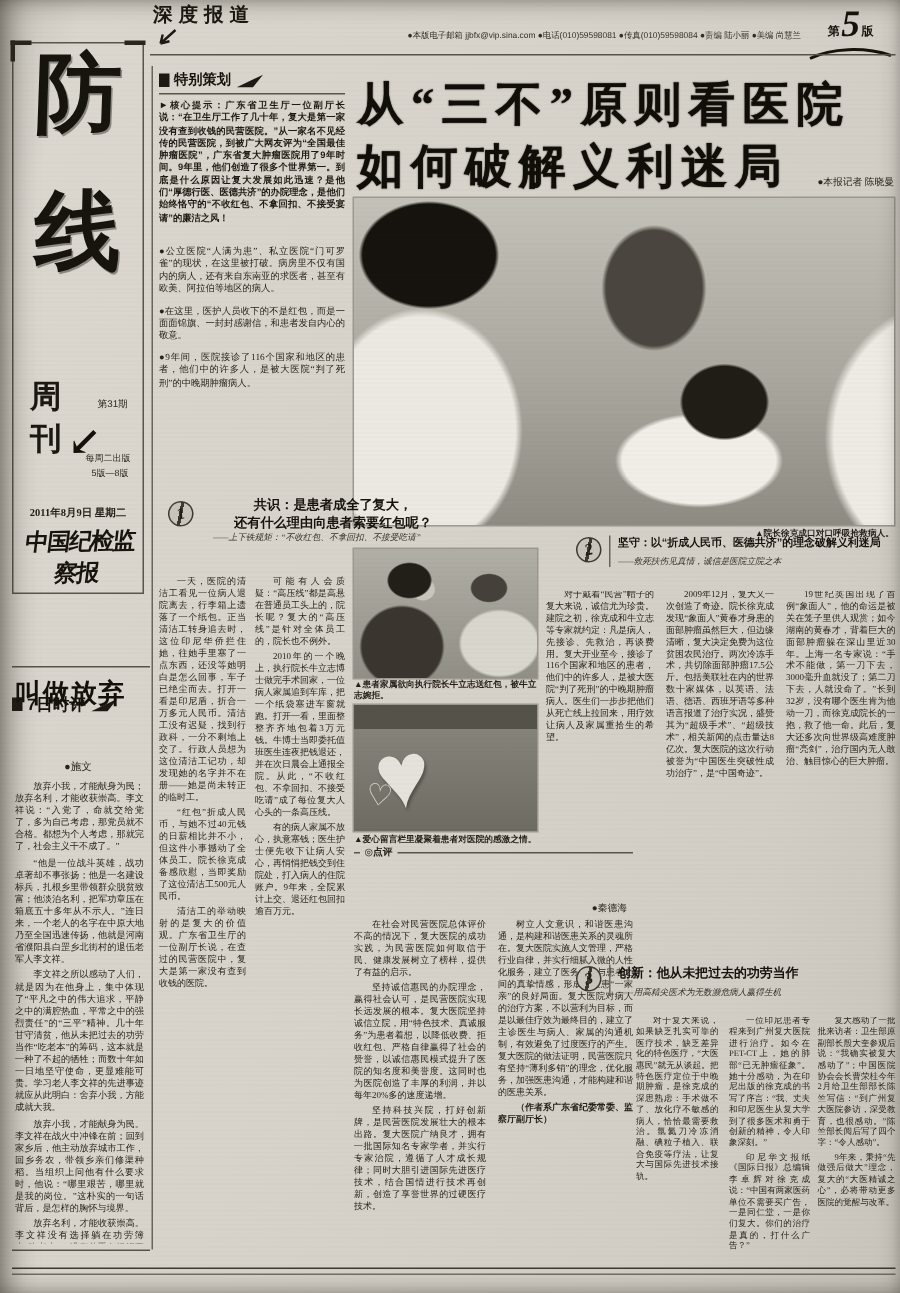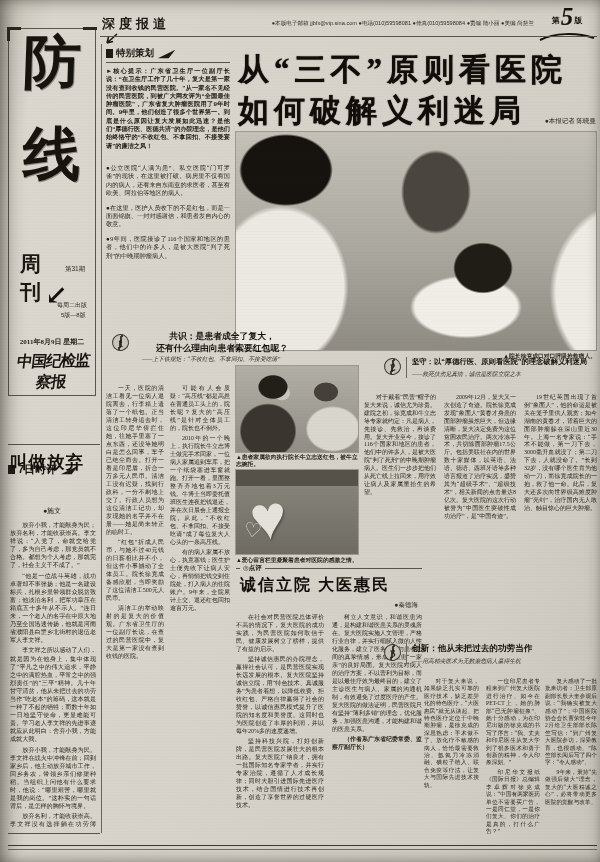--- a/index.html
+++ b/index.html
@@ -11,21 +11,21 @@
   .paper::before { content:""; position:absolute; inset:0; z-index:9; pointer-events:none;
     box-shadow: inset 16px 0 20px -12px rgba(40,35,28,.6), inset -10px 0 16px -12px rgba(40,35,28,.4),
                 inset 0 12px 16px -12px rgba(40,35,28,.4), inset 0 -12px 16px -12px rgba(40,35,28,.35); }
   .noise { position:absolute; inset:0; z-index:8; pointer-events:none; opacity:.5;
     background:repeating-linear-gradient(0deg, rgba(70,60,45,.03) 0 1px, transparent 1px 3px); }
   .abs { position:absolute; }
   .hr { position:absolute; background:#59544a; height:1px; }
   .vr { position:absolute; background:#6a655b; width:1px; }
 
   
-  .deep { left:102px; top:15px; font-weight:bold; font-size:13px; letter-spacing:4px; color:#1c1913; }
+  .deep { left:102px; top:1px; font-weight:bold; font-size:13px; letter-spacing:4px; color:#1c1913; }
   .deep svg { vertical-align:-2px; margin-left:2px; }
   .info { left:228px; top:20px; width:306px; font-size:5.6px; color:#332e26; text-align:right;
     font-family:"Liberation Sans","DejaVu Sans",sans-serif; letter-spacing:0; white-space:nowrap; overflow:hidden; }
   .pageno { left:538px; top:4px; width:58px; display:flex; align-items:flex-end; justify-content:center; color:#16130d; }
   .pageno .sm { font-size:8px; font-weight:bold; padding-bottom:3px; }
   .pageno .big { font-size:25px; font-weight:900; font-style:italic; line-height:25px; padding:0 1px; }
   .swoosh { left:538px; top:28px; }
 
   
   .mast { left:8px; top:28px; width:88px; height:368px; border:1px solid #55504646; border-color:#5a554b; background:rgba(255,255,255,.04); }
@@ -247,35 +247,34 @@
   <div class="photo photo-1"></div>
   <div class="cap cap-1" style="text-align:left;">▲患者家属欲向执行院长牛立志送红包，被牛立志婉拒。</div>
   <div class="photo photo-2">
     <span class="heart">♥</span>
     <span class="heart-sm">♡</span>
   </div>
   <div class="cap cap-2" style="text-align:left;">▲爱心留言栏里凝聚着患者对医院的感激之情。</div>
 
   <div class="hr" style="left:236px; top:568px; width:186px;"></div>
   <div class="abs rv-label">◎点评</div>
-  <div class="abs rv-title">诚信立院 大医惠民</div>
   <div class="abs rv-byline">●秦德海</div>
   <div class="colblock rv-c1">
     <p>在社会对民营医院总体评价不高的情况下，复大医院的成功实践，为民营医院如何取信于民、健康发展树立了榜样，提供了有益的启示。</p>
     <p>坚持诚信惠民的办院理念，赢得社会认可，是民营医院实现长远发展的根本。复大医院坚持诚信立院，用“特色技术、真诚服务”为患者着想，以降低收费、拒收红包、严格自律赢得了社会的赞誉，以诚信惠民模式提升了医院的知名度和美誉度。这同时也为医院创造了丰厚的利润，并以每年20%多的速度递增。</p>
     <p>坚持科技兴院，打好创新牌，是民营医院发展壮大的根本出路。复大医院广纳良才，拥有一批国际知名专家学者，并实行专家治院，遵循了人才成长规律；同时大胆引进国际先进医疗技术，结合国情进行技术再创新，创造了享誉世界的过硬医疗技术。</p>
   </div>
   <div class="colblock rv-c2">
     <p>树立人文意识，和谐医患沟通，是构建和谐医患关系的灵魂所在。复大医院实施人文管理，严格行业自律，并实行细腻入微的人性化服务，建立了医务人员与患者之间的真挚情感，形成了医患“一家亲”的良好局面。复大医院对病人的治疗方案，不以营利为目标，而是以最佳疗效为最终目的，建立了主诊医生与病人、家属的沟通机制，有效避免了过度医疗的产生。复大医院的做法证明，民营医院只有坚持“薄利多销”的理念，优化服务，加强医患沟通，才能构建和谐的医患关系。</p>
     <p class="credit">（作者系广东省纪委常委、监察厅副厅长）</p>
   </div>
 
   <div class="snum" style="left:384px; top:358px;">2</div>
   <div class="vr" style="left:406px; top:357px; height:21px;"></div>
-  <div class="stitle s2-t">坚守：以“厚德行医、原则看医院”的理念破解义利迷局</div>
+  <div class="stitle s2-t">坚守：以“折成人民币、医德共济”的理念破解义利迷局</div>
   <div class="ssub s2-sub">——救死扶伤见真情，诚信是医院立院之本</div>
   <div class="colblock s2c1">
     <p>对于戴着“民营”帽子的复大来说，诚信尤为珍贵。建院之初，徐克成和牛立志等专家就约定：凡是病人，先接诊、先救治，再谈费用。复大开业至今，接诊了116个国家和地区的患者，他们中的许多人，是被大医院“判了死刑”的中晚期肿瘤病人。医生们一步步把他们从死亡线上拉回来，用疗效让病人及家属重拾生的希望。</p>
   </div>
   <div class="colblock s2c2">
     <p>2009年12月，复大又一次创造了奇迹。院长徐克成发现“象面人”黄春才身患的面部肿瘤虽然巨大，但边缘清晰，复大决定免费为这位贫困农民治疗。两次冷冻手术，共切除面部肿瘤17.5公斤。包括美联社在内的世界数十家媒体，以英语、法语、德语、西班牙语等多种语言报道了治疗实况，盛赞其为“超级手术”、“超级技术”，相关新闻的点击量达8亿次。复大医院的这次行动被誉为“中国医生突破性成功治疗”，是“中国奇迹”。</p>
   </div>
   <div class="colblock s2c3">
     <p>19世纪英国出现了首例“象面人”，他的命运是被关在笼子里供人观赏；如今湖南的黄春才，背着巨大的面部肿瘤躲在深山里近30年。上海一名专家说：“手术不能做，第一刀下去，3000毫升血就没了；第二刀下去，人就没命了。”长到32岁，没有哪个医生肯为他动一刀，而徐克成院长的一抱，救了他一命。此后，复大还多次向世界级高难度肿瘤“亮剑”，治疗国内无人敢治、触目惊心的巨大肿瘤。</p>
   </div>

